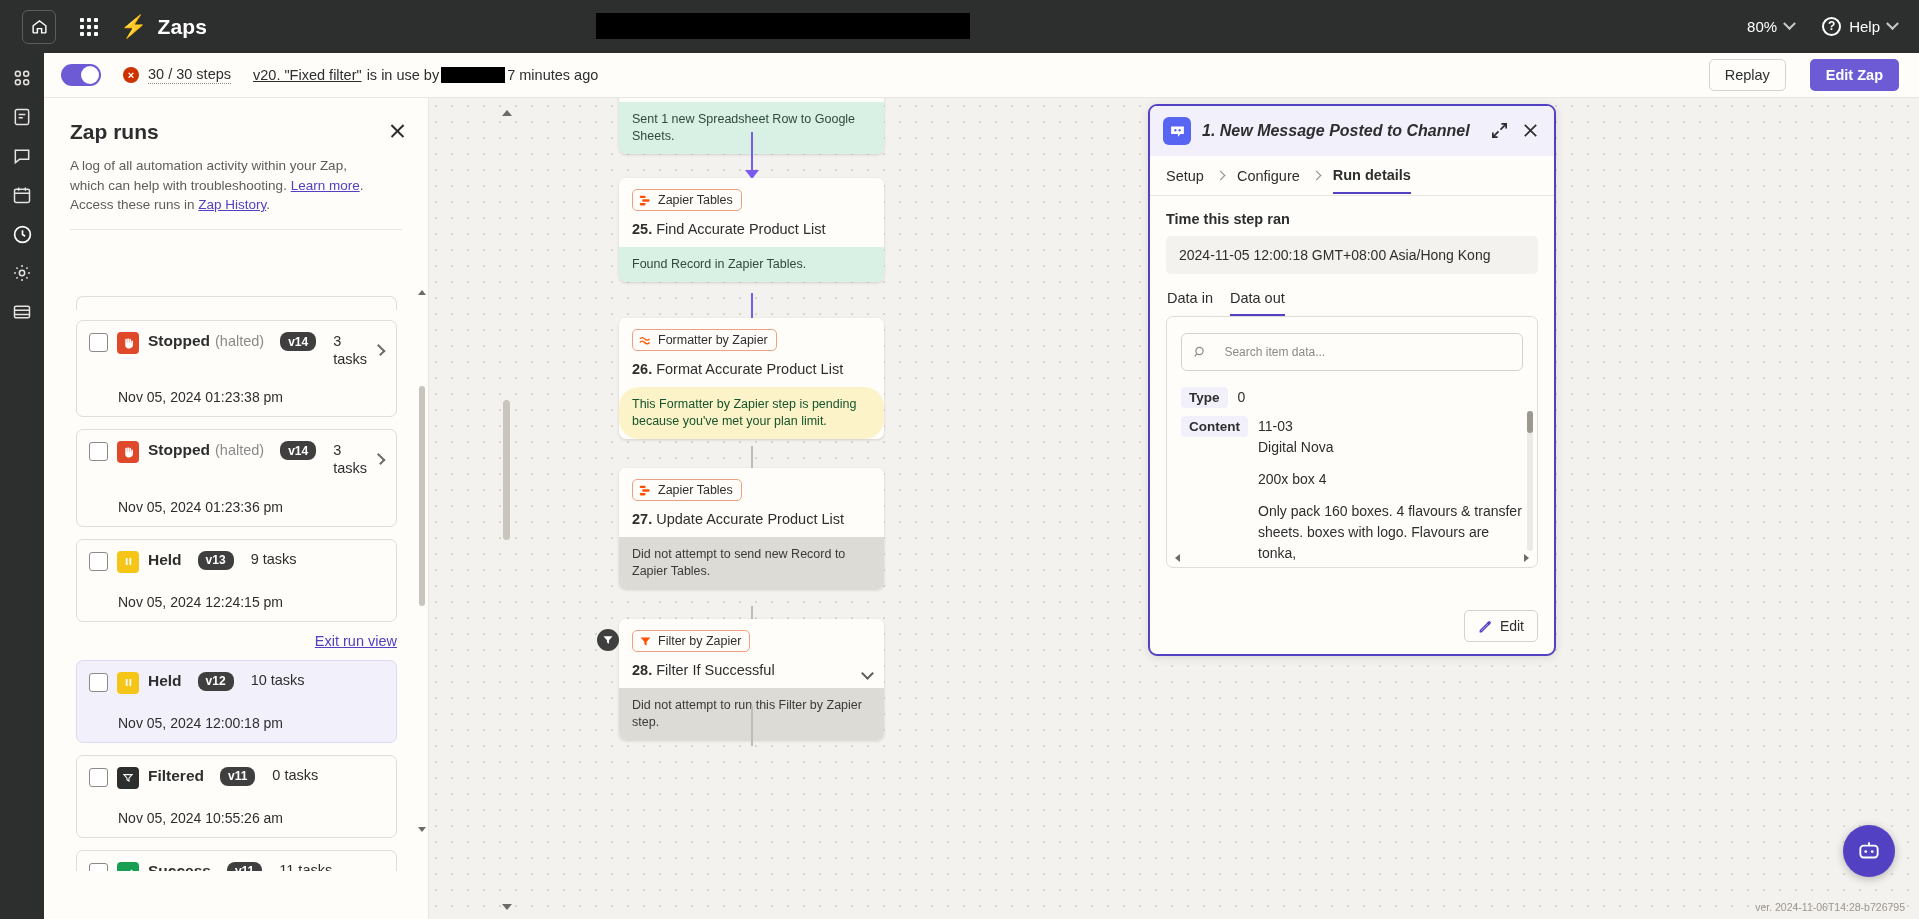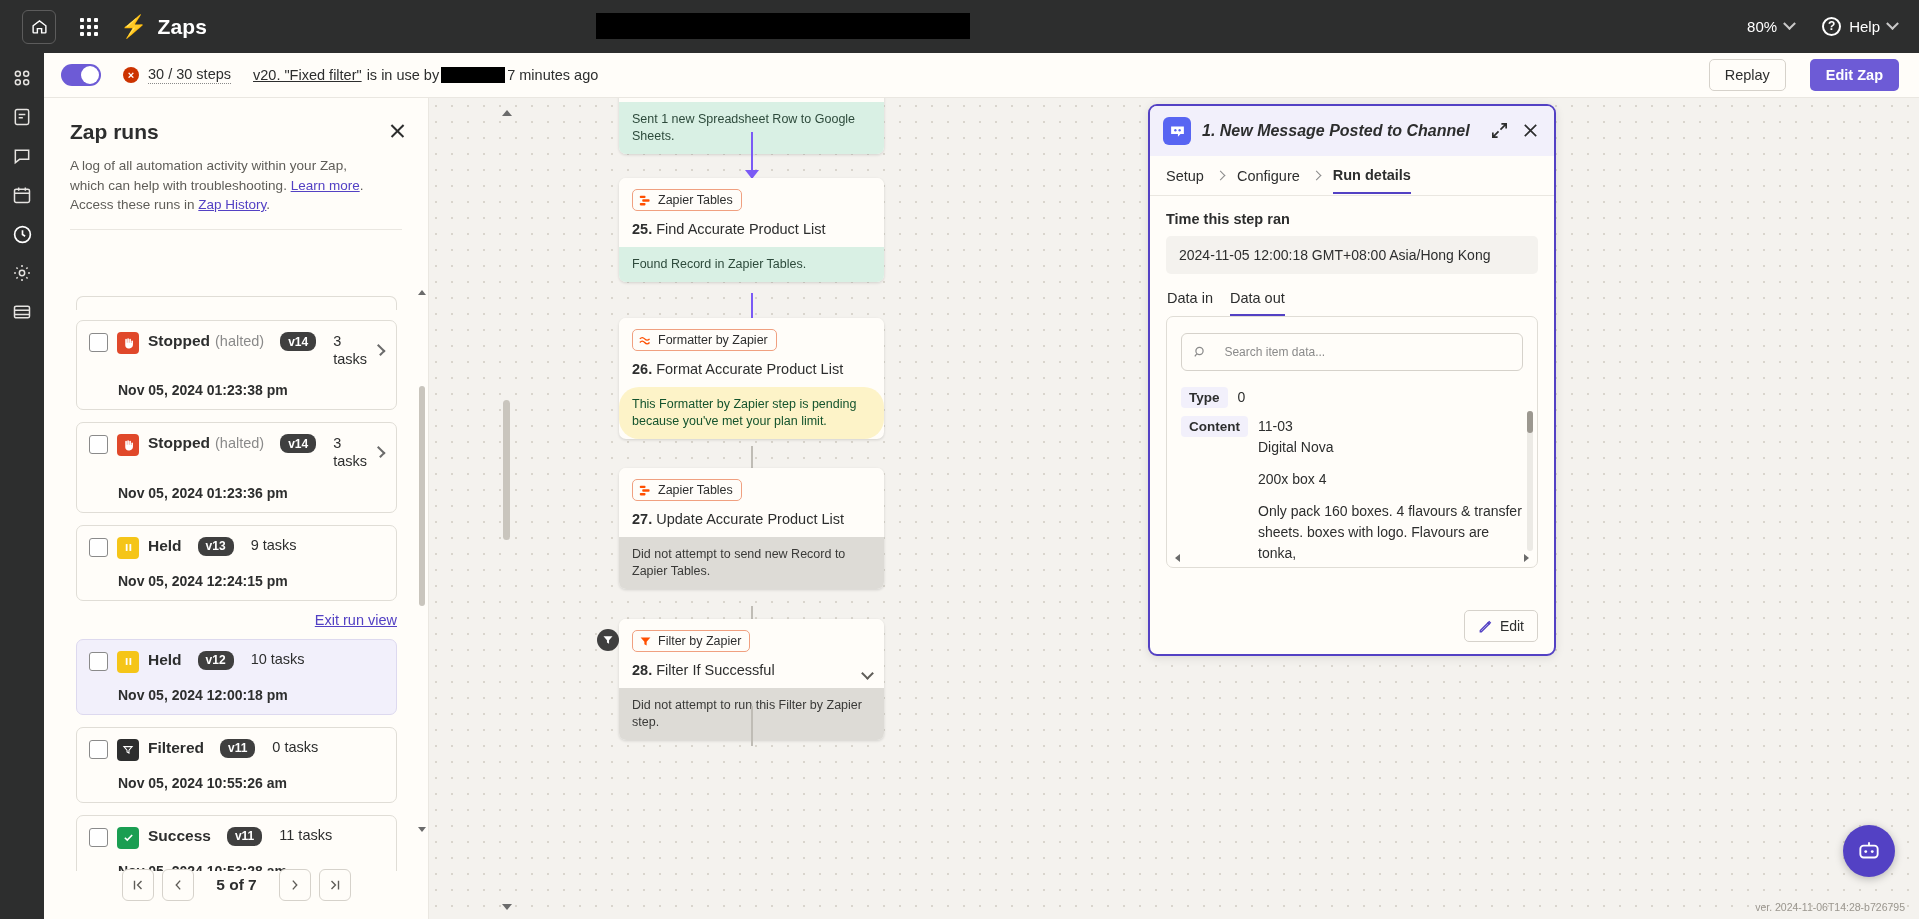--- a/index.html
+++ b/index.html
@@ -103,21 +103,21 @@
   .st-stopped { background: #e0482a; }
   .st-held    { background: #f5c518; color: #fff; }
   .st-filtered{ background: #2d2e2e; }
   .st-success { background: #1a9e52; }
   .st-label { font-size: 15.5px; font-weight: bold; color: #2d2e2e; }
   .st-sub { font-size: 14.5px; color: #8a8a8a; margin-left: 5px; font-weight: normal;}
   .ver-badge { background: #3f3f3f; color: #fff; border-radius: 8px; font-size: 12px;
                font-weight: bold; padding: 2.5px 8px; margin-left: 7px; flex: none; }
   .tasks { font-size: 14.5px; color: #2d2e2e; margin-left: 8px; }
   .tasks.wrap { width: 42px; line-height: 1.25; }
-  .run-date { font-size: 14px; color: #2d2e2e; margin-top: 14px; padding-left: 29px; font-weight: bold; }
+  .run-date { font-size: 14px; color: #2d2e2e; margin-top: 21px; padding-left: 29px; }
   .run-chev { margin-left: auto; align-self: center; width: 10px; height: 10px;
               border-right: 2px solid #6b6b6b; border-bottom: 2px solid #6b6b6b; transform: rotate(-45deg); }
   .exit-row { text-align: right; padding: 0 32px; margin: -2px 0 10px 0; }
   .exit-row a { color: #5341c4; font-size: 14.5px; text-decoration: underline; }
 
   .pager { position: absolute; bottom: 18px; left: 0; width: 385px; display: flex;
            align-items: center; justify-content: center; gap: 8px; }
   .pg-btn { width: 32px; height: 32px; border: 1px solid #d6d2cb; border-radius: 6px; background: #fffdf9;
             display: flex; align-items: center; justify-content: center; cursor: pointer; }
   .pg-lbl { font-size: 15.5px; font-weight: bold; margin: 0 14px; }
@@ -538,43 +538,20 @@
         <div class="run-date">Nov 05, 2024 10:53:28 am</div>
       </div>
     </div>
 
     <div class="panel-sb">
       <div class="up"></div>
       <i></i>
       <div class="dn"></div>
     </div>
 
-    <div class="pager">
-      <div class="pg-btn">
-        <svg width="14" height="14" viewBox="0 0 16 16" fill="none" stroke="#5f5d58" stroke-width="1.6">
-            <path d="M4 3v10M12 3.5L7.5 8l4.5 4.5"></path>
-          </svg>
-      </div>
-      <div class="pg-btn">
-        <svg width="14" height="14" viewBox="0 0 16 16" fill="none" stroke="#5f5d58" stroke-width="1.6">
-            <path d="M10.5 3L6 8l4.5 5"></path>
-          </svg>
-      </div>
-      <div class="pg-lbl">5 of 7</div>
-      <div class="pg-btn">
-        <svg width="14" height="14" viewBox="0 0 16 16" fill="none" stroke="#5f5d58" stroke-width="1.6">
-            <path d="M5.5 3L10 8l-4.5 5"></path>
-          </svg>
-      </div>
-      <div class="pg-btn">
-        <svg width="14" height="14" viewBox="0 0 16 16" fill="none" stroke="#5f5d58" stroke-width="1.6">
-            <path d="M12 3v10M4 3.5L8.5 8 4 12.5"></path>
-          </svg>
-      </div>
-    </div>
   </div>
 
   <div class="detail">
     <div class="d-head">
       <div class="d-appico">
         <svg width="17" height="17" viewBox="0 0 16 16" fill="#fff">
           <path d="M2 3.2h12v7.2h-3.2L8.4 13v-2.6H2z"></path>
           <circle cx="6" cy="6.8" r="1.1" fill="#5865f2"></circle>
           <circle cx="10" cy="6.8" r="1.1" fill="#5865f2"></circle>
         </svg>

